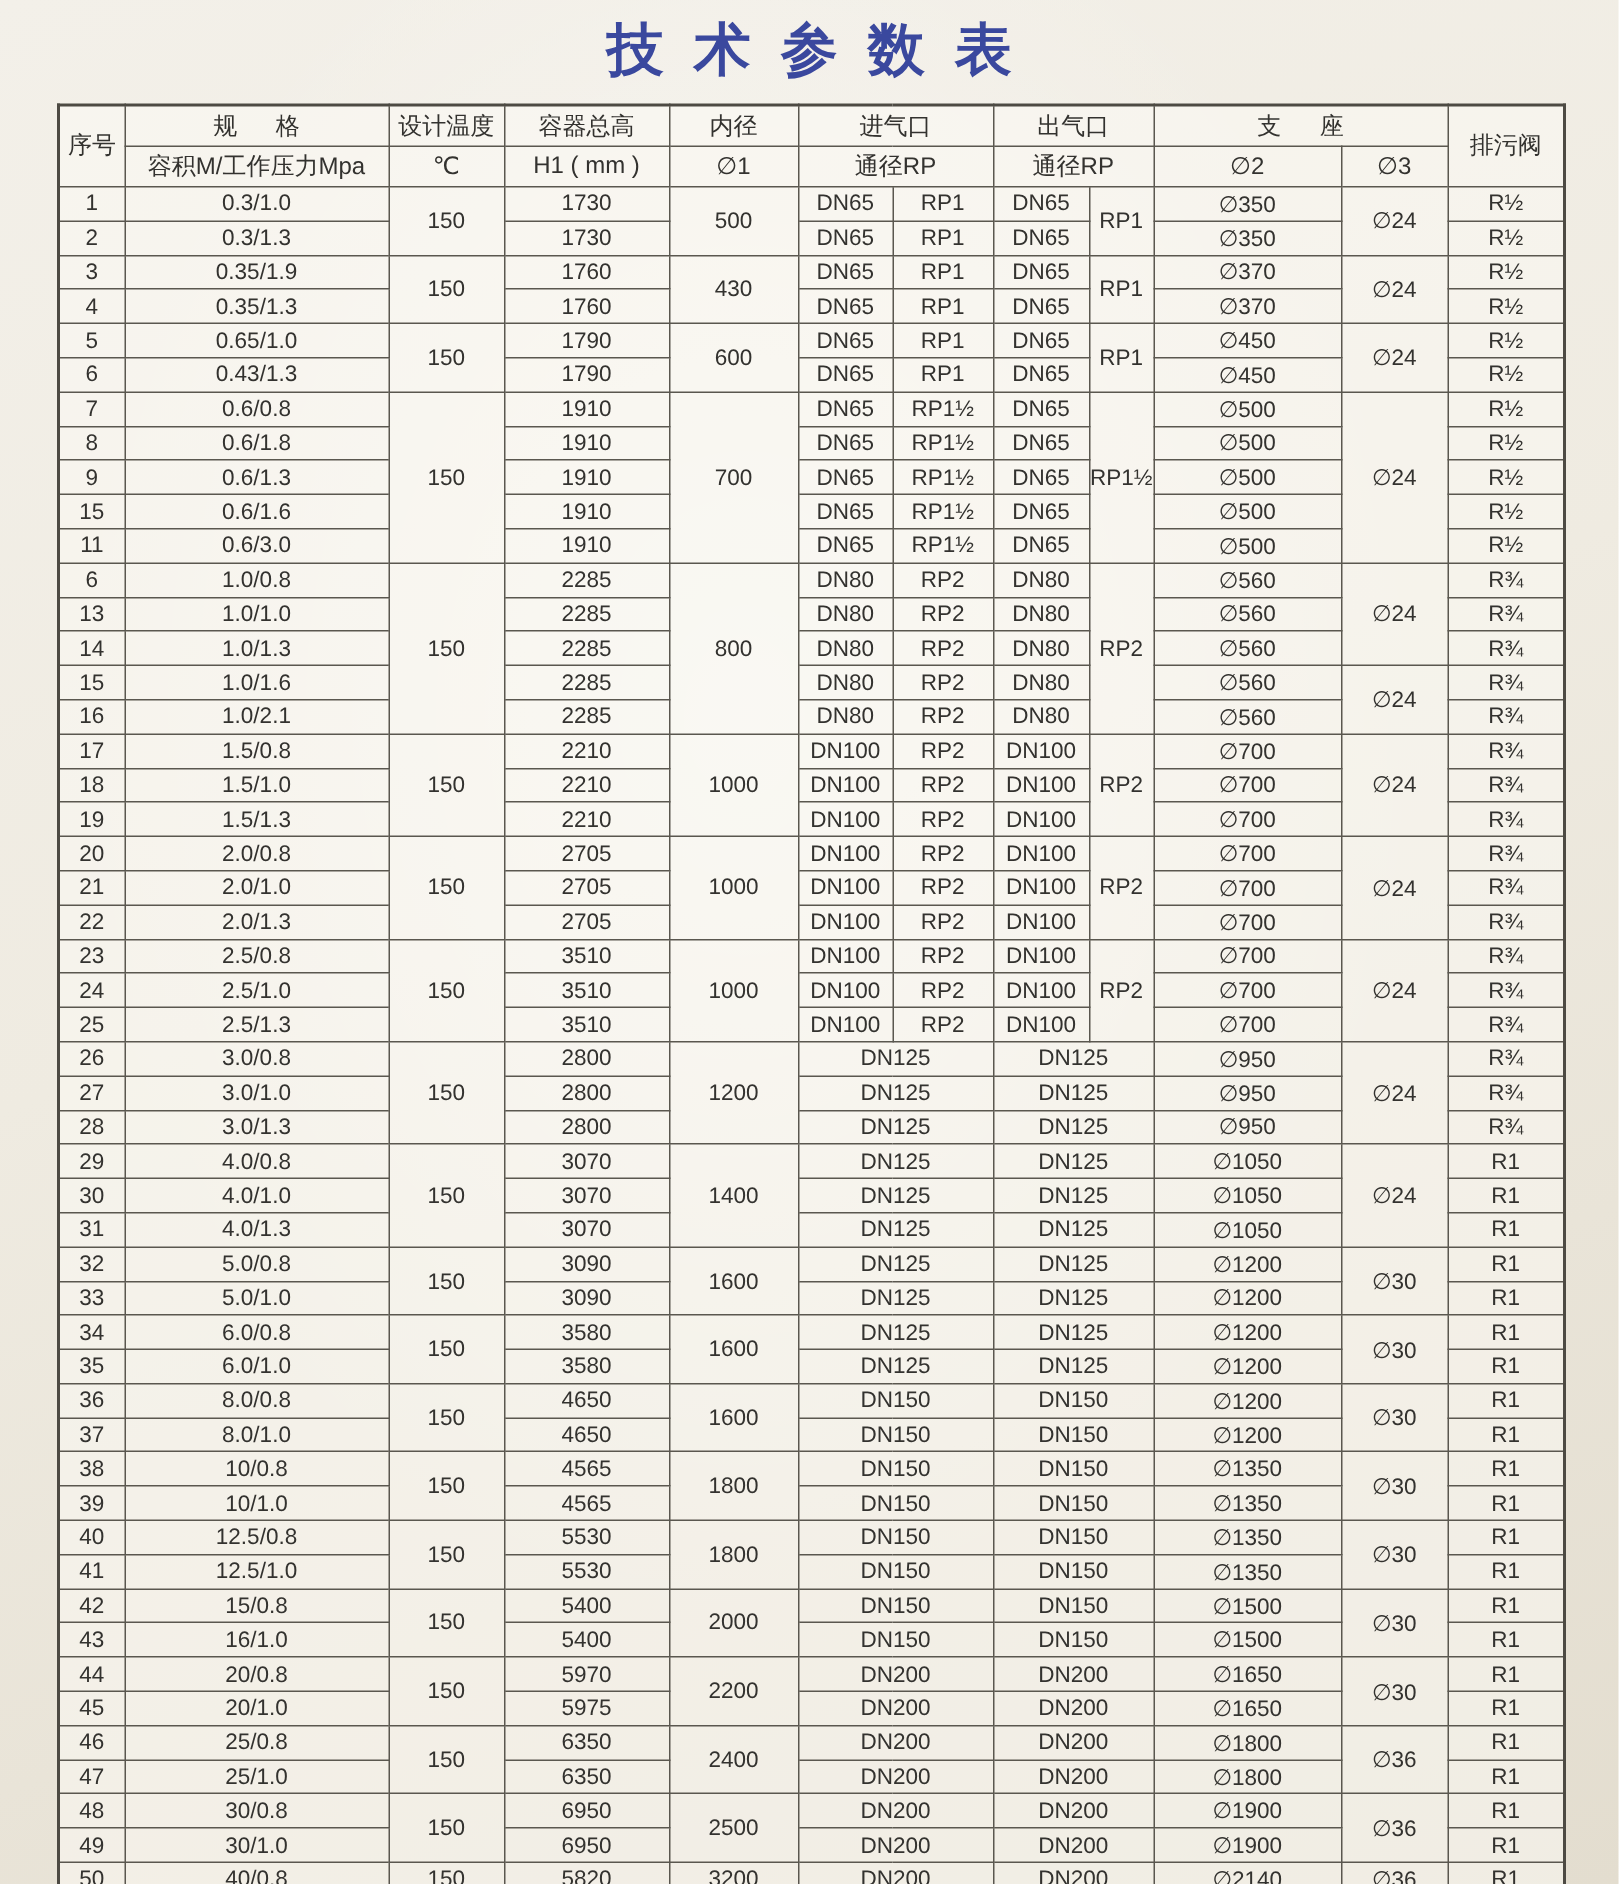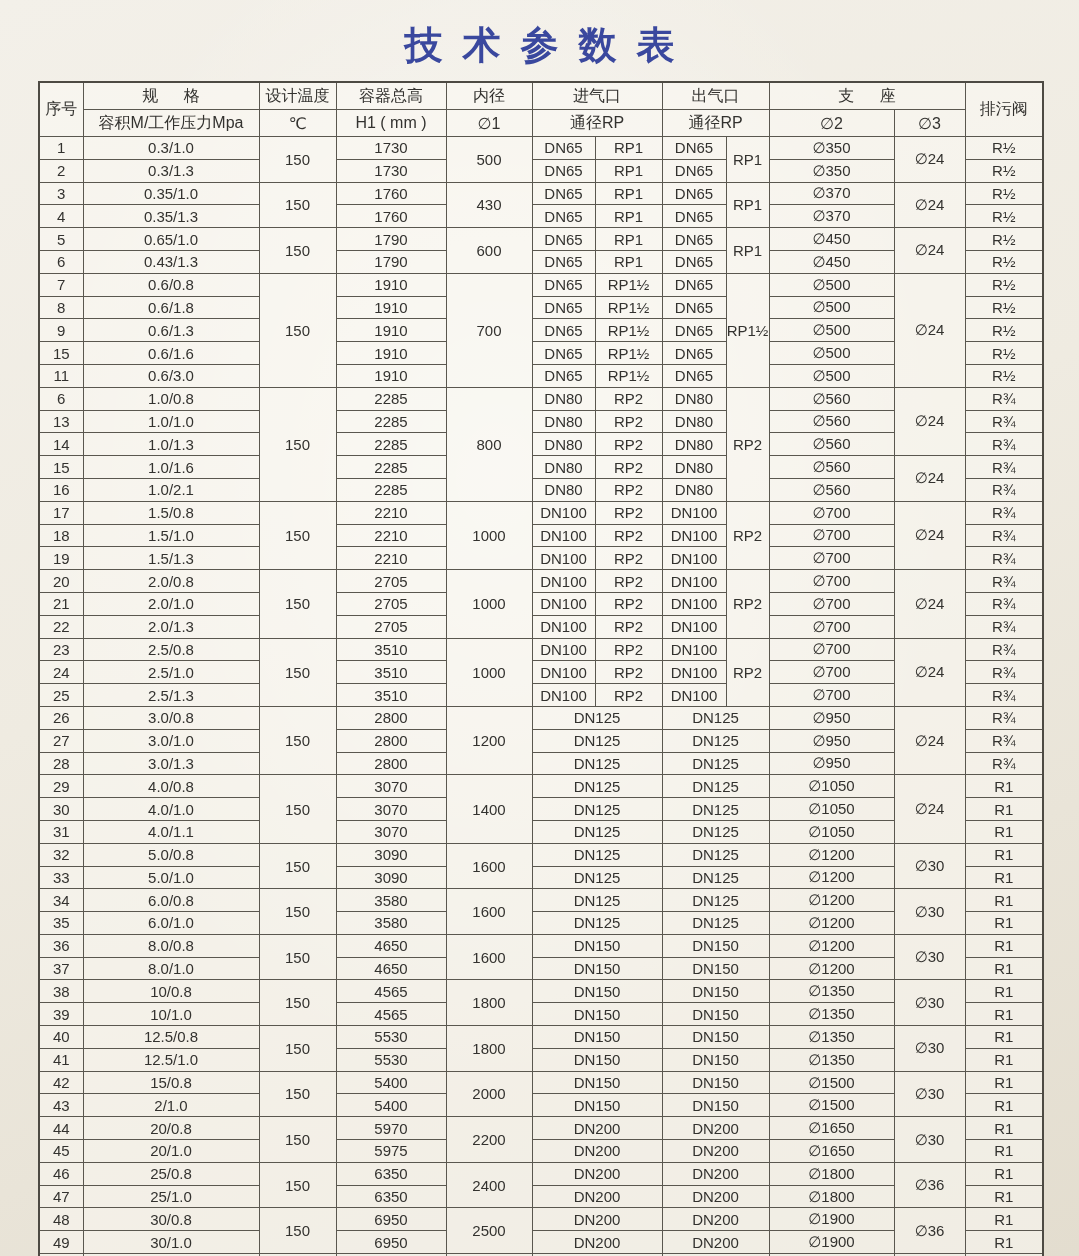--- a/index.html
+++ b/index.html
@@ -6,21 +6,21 @@
   body{
     width:1079px;height:1256px;overflow:hidden;
     background:
       radial-gradient(ellipse at 46% 38%, rgba(255,255,255,.55) 0%, rgba(255,255,255,0) 55%),
       linear-gradient(160deg, #f3f0e9 0%, #efebe1 45%, #e3ddcf 100%);
     font-family:"Liberation Sans","DejaVu Sans",sans-serif;
     color:#2e2d2b;
   }
   .page-title{
     text-align:center;
-    margin:20px 0 10px 0;
+    margin:8px 0 10px 0;
     font-size:38px;
     font-weight:bold;
     color:#3a489e;
     letter-spacing:20px;
     text-indent:20px;
   }
   table.params{
     border-collapse:collapse;
     table-layout:fixed;
     margin-left:38px;
@@ -105,21 +105,21 @@
         <td>0.3/1.3</td>
         <td>1730</td>
         <td>DN65</td>
         <td>RP1</td>
         <td>DN65</td>
         <td>∅350</td>
         <td>R½</td>
       </tr>
       <tr>
         <td>3</td>
-        <td>0.35/1.0</td>
+        <td>0.35/1.9</td>
         <td rowspan="2">150</td>
         <td>1760</td>
         <td rowspan="2">430</td>
         <td>DN65</td>
         <td>RP1</td>
         <td>DN65</td>
         <td rowspan="2" class="sm">RP1</td>
         <td>∅370</td>
         <td rowspan="2">∅24</td>
         <td>R½</td>
@@ -415,21 +415,21 @@
         <td>30</td>
         <td>4.0/1.0</td>
         <td>3070</td>
         <td colspan="2">DN125</td>
         <td colspan="2">DN125</td>
         <td>∅1050</td>
         <td>R1</td>
       </tr>
       <tr>
         <td>31</td>
-        <td>4.0/1.1</td>
+        <td>4.0/1.3</td>
         <td>3070</td>
         <td colspan="2">DN125</td>
         <td colspan="2">DN125</td>
         <td>∅1050</td>
         <td>R1</td>
       </tr>
       <tr>
         <td>32</td>
         <td>5.0/0.8</td>
         <td rowspan="2">150</td>
@@ -541,21 +541,21 @@
         <td>5400</td>
         <td rowspan="2">2000</td>
         <td colspan="2">DN150</td>
         <td colspan="2">DN150</td>
         <td>∅1500</td>
         <td rowspan="2">∅30</td>
         <td>R1</td>
       </tr>
       <tr>
         <td>43</td>
-        <td>2/1.0</td>
+        <td>16/1.0</td>
         <td>5400</td>
         <td colspan="2">DN150</td>
         <td colspan="2">DN150</td>
         <td>∅1500</td>
         <td>R1</td>
       </tr>
       <tr>
         <td>44</td>
         <td>20/0.8</td>
         <td rowspan="2">150</td>

